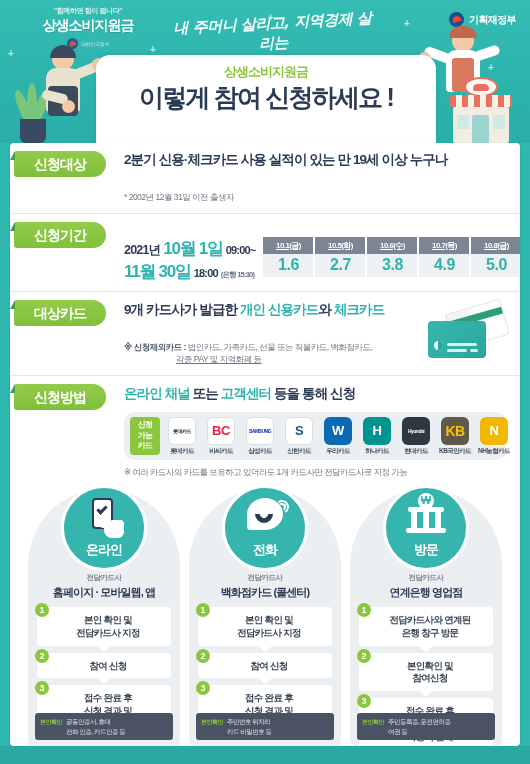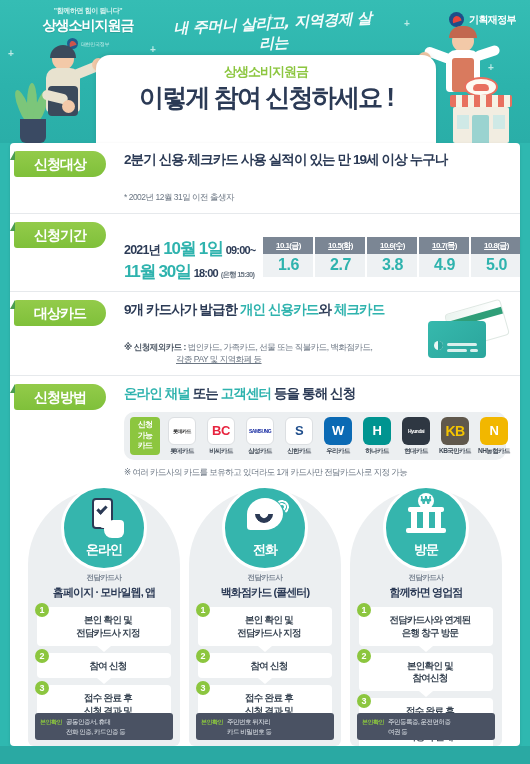--- a/index.html
+++ b/index.html
@@ -648,21 +648,21 @@
           <div class="chan-ico ico-bank">
             <div class="wmark">₩</div>
             <div class="roofb"></div>
             <div class="col c1"></div>
             <div class="col c2"></div>
             <div class="col c3"></div>
             <div class="ped"></div>
           </div>
           <div class="chan-title">방문</div>
         </div>
-        <div class="chan-sub"><span>전담카드사</span><span class="main">함께하면 영업점</span></div>
+        <div class="chan-sub"><span>전담카드사</span><span class="main">연계은행 영업점</span></div>
         <div class="steps">
           <div class="step has-arrow">
             <div class="step-num">1</div>
             <div class="step-box">
               <div>전담카드사와 연계된</div>
               <div>은행 창구 방문</div>
             </div>
           </div>
           <div class="step has-arrow">
             <div class="step-num">2</div>

